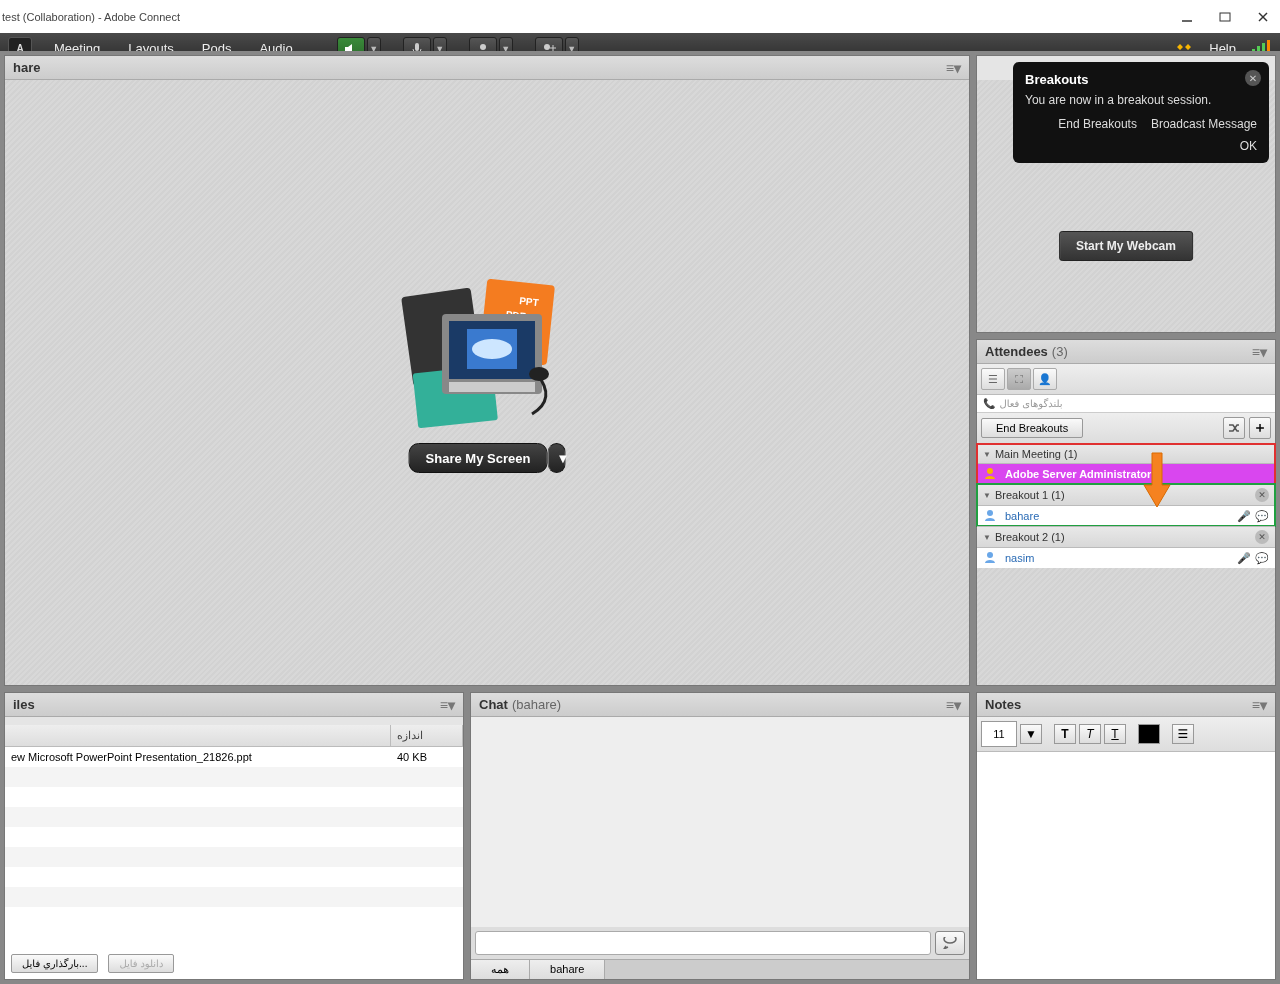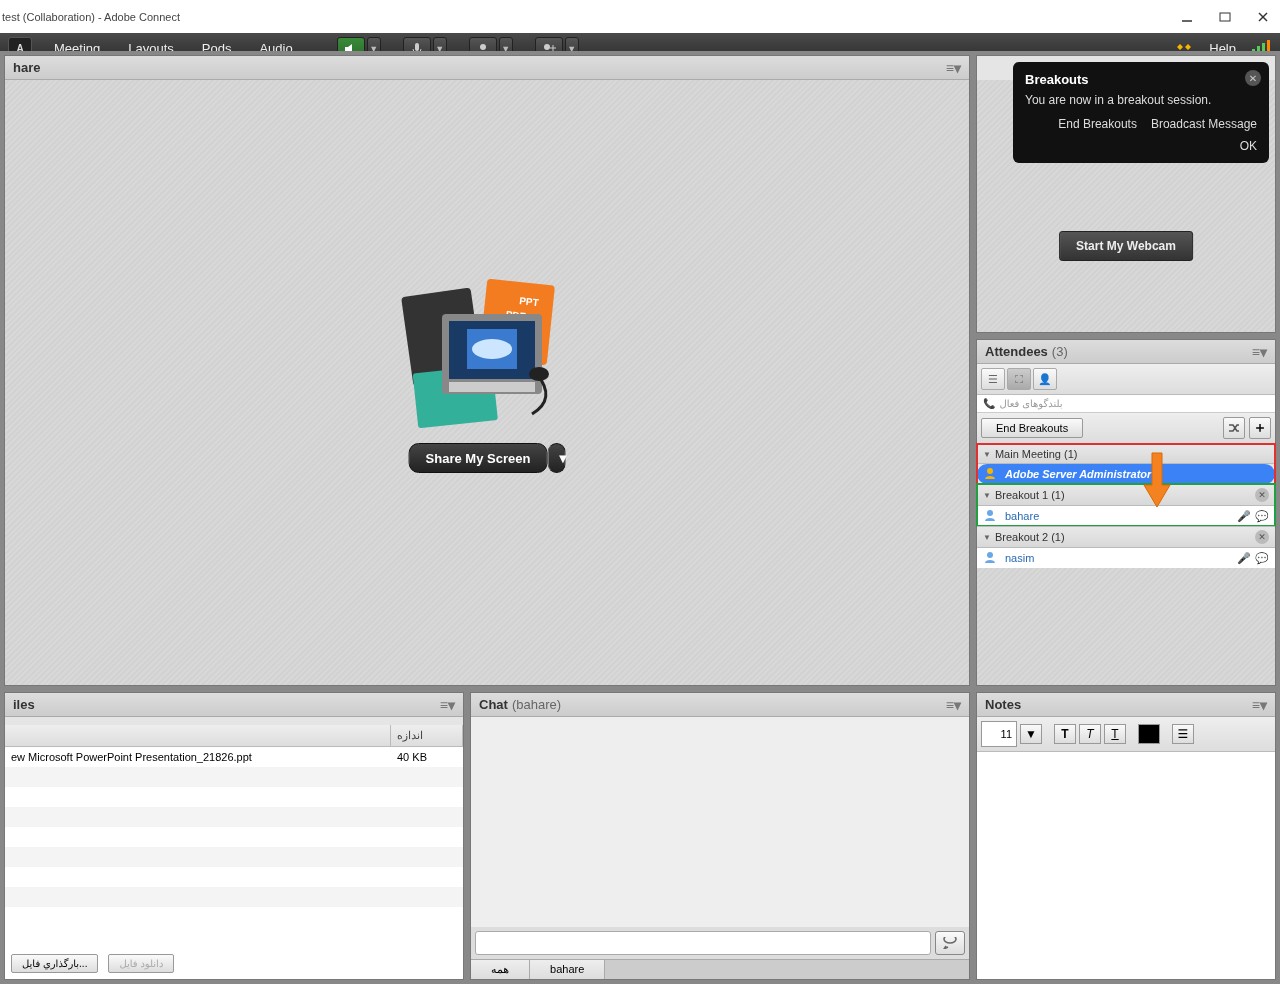--- a/index.html
+++ b/index.html
@@ -53,21 +53,21 @@
 .att-tb-btn { width: 24px; height: 22px; background: linear-gradient(#fafafa,#ddd); border: 1px solid #aaa; border-radius: 2px; display: flex; align-items: center; justify-content: center; font-size: 11px; color: #666; cursor: pointer; }
 .att-row2 { background: #fff; border-bottom: 1px solid #ccc; padding: 3px 6px; font-size: 10px; color: #999; display:flex; align-items:center; gap:4px;}
 .att-row3 { background: linear-gradient(#eee,#ddd); border-bottom: 1px solid #bbb; padding: 4px; display: flex; gap: 4px; align-items: center; }
 .end-brk-btn { background: linear-gradient(#fafafa,#ddd); border: 1px solid #999; border-radius: 2px; padding: 3px 14px; font-size: 11px; cursor: pointer; }
 .sq-btn { width: 22px; height: 22px; background: linear-gradient(#fafafa,#ddd); border: 1px solid #999; border-radius: 2px; display:flex; align-items:center; justify-content:center; font-size: 14px; font-weight: bold; cursor:pointer;}
 
 .group-head { background: linear-gradient(#e8e8e8,#d8d8d8); border-top: 1px solid #bbb; border-bottom: 1px solid #bbb; font-size: 11px; color: #333; padding: 3px 6px; display: flex; align-items: center; gap: 4px; }
 .group-head .tri { font-size: 8px; color: #666; }
 .group-head .close-g { margin-left: auto; width: 14px; height: 14px; background: #bbb; border-radius: 7px; display:flex; align-items:center; justify-content:center; font-size:9px; color:#555; cursor:pointer;}
 .att-item { display: flex; align-items: center; padding: 2px 6px; font-size: 11px; gap: 8px; background: #fff; }
-.att-item.sel { background: #3b82f6; color: #fff; font-style: italic; font-weight: bold; border-radius: 10px; }
+.att-item.sel { background: #d946ef; color: #fff; font-weight: bold; }
 .att-item .name { color: #2a6bb5; }
 .att-item.sel .name { color: #fff; }
 .stat-icons { margin-left: auto; display: flex; gap: 4px; }
 .group-wrap.hl-red { outline: 2px solid #e03030; outline-offset: -1px; }
 .group-wrap.hl-green { outline: 2px solid #20a040; outline-offset: -1px; }
 
 
 .arrow { position: absolute; pointer-events: none; z-index: 40; }
 
 
@@ -89,21 +89,21 @@
 .file-btn.dis { color: #aaa; }
 
 .chat-log { flex: 1; background: #eee; }
 .chat-input-row { display: flex; padding: 4px; gap: 4px; background: #ddd; }
 .chat-input { flex: 1; height: 24px; border: 1px solid #aaa; background: #fff; border-radius: 3px; }
 .chat-send { width: 30px; height: 24px; border: 1px solid #888; background: linear-gradient(#fafafa,#ddd); border-radius: 3px; display:flex;align-items:center;justify-content:center; cursor:pointer;}
 .chat-tabs { display: flex; background: #ccc; font-size: 11px; border-top: 1px solid #aaa;}
 .chat-tab { padding: 3px 20px; background: linear-gradient(#eee,#ddd); border-right:1px solid #aaa; cursor:pointer;}
 
 .notes-toolbar { display: flex; gap: 3px; padding: 4px; background: linear-gradient(#eee,#ddd); border-bottom:1px solid #bbb; align-items:center;}
-.nt-sel { height: 20px; border:1px solid #999; background:#fff; font-size:11px; padding:12px 4px; width:36px; text-align:right;}
+.nt-sel { height: 20px; border:1px solid #999; background:#fff; font-size:11px; padding:12px 4px; width:36px; text-align:center;}
 .nt-btn { width:22px; height:20px; border:1px solid #999; background:linear-gradient(#fafafa,#ddd); display:flex;align-items:center;justify-content:center; font-size:12px; cursor:pointer;}
 .nt-color { width:22px; height:20px; border:1px solid #999; background:#000; cursor:pointer;}
 </style>
 </head>
 <body>
 
 <div class="titlebar">
   <span class="title">test (Collaboration) - Adobe Connect</span>
   <div class="winbtns">
     <span class="winbtn">

